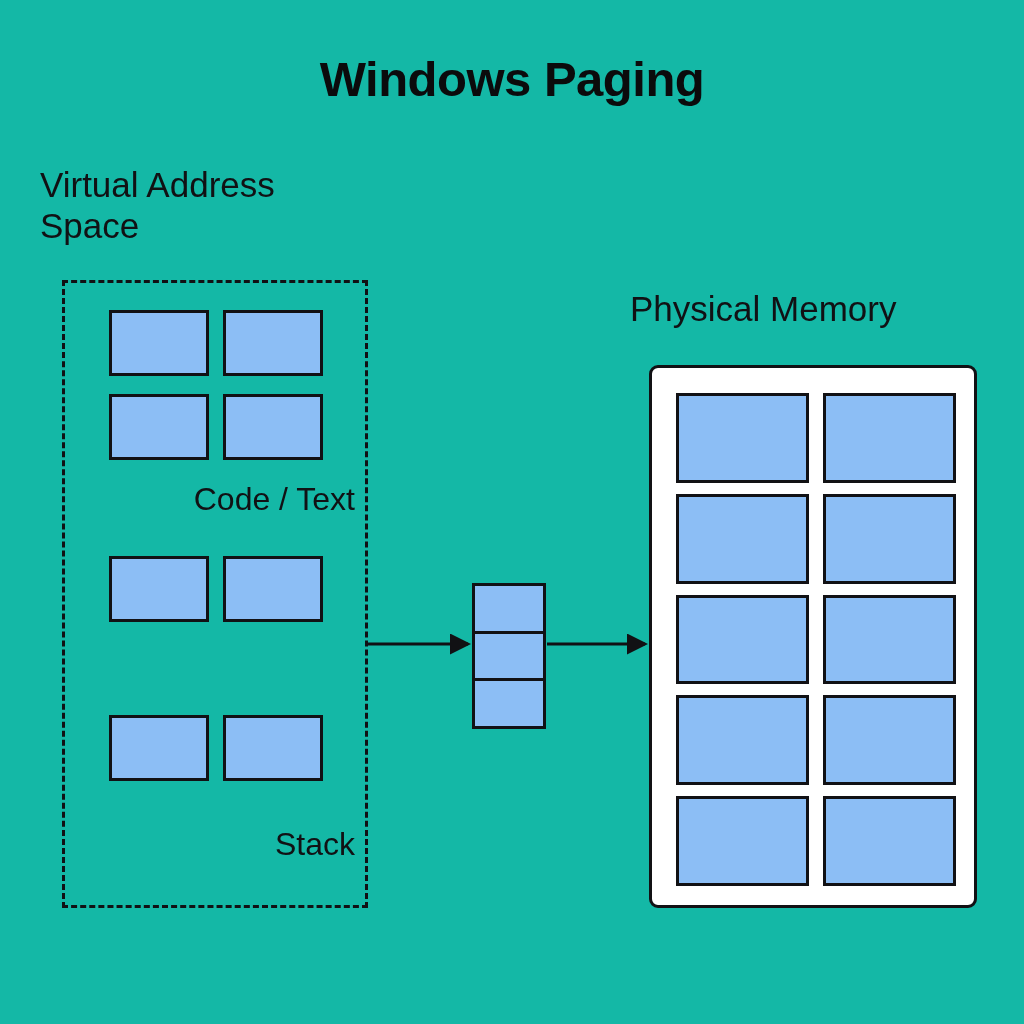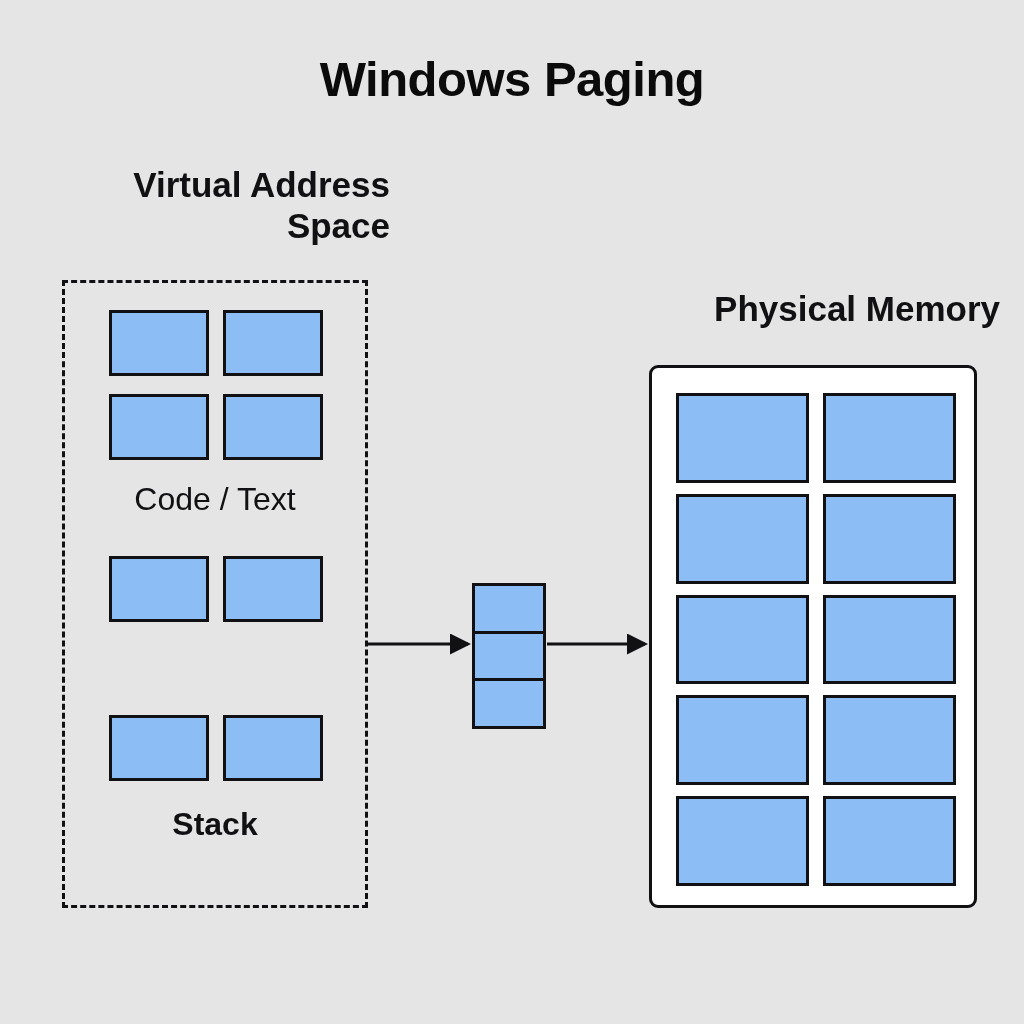--- a/index.html
+++ b/index.html
@@ -7,21 +7,21 @@
     padding: 0;
     background: #ffffff;
   }
   body {
     font-family: "Liberation Sans", sans-serif;
   }
   #canvas {
     position: relative;
     width: 1024px;
     height: 1024px;
-    background: #e5e5e5;
+    background: #14b8a6;
     overflow: hidden;
   }
 
   
   #title {
     position: absolute;
     left: 0;
     top: 54px;
     width: 1024px;
     text-align: center;
@@ -29,23 +29,23 @@
     font-weight: 700;
     color: #0b0b0c;
     letter-spacing: -0.5px;
     line-height: 1.05;
   }
 
   
   .label {
     position: absolute;
     color: #111114;
-    font-weight: 700;
+    font-weight: 400;
     line-height: 1.18;
-    text-align: right;
+    text-align: left;
     white-space: pre-line;
   }
 
   #vas-label {
     left: 40px;
     top: 164px;
     width: 350px;
     font-size: 35px;
   }
 
@@ -59,21 +59,21 @@
   #pt-label {
     left: 428px;
     top: 473px;
     width: 160px;
     font-size: 33px;
   }
 
   .section-label {
     position: absolute;
     width: 280px;
-    text-align: center;
+    text-align: right;
     font-size: 32px;
     color: #111114;
     line-height: 1.15;
   }
 
   
   #vas-box {
     position: absolute;
     left: 62px;
     top: 280px;
@@ -171,21 +171,21 @@
   <div class="page-rect" style="left:223px; top:310px; width:100px; height:66px;"></div>
   <div class="page-rect" style="left:109px; top:394px; width:100px; height:66px;"></div>
   <div class="page-rect" style="left:223px; top:394px; width:100px; height:66px;"></div>
   <div class="section-label" style="left:75px; top:481px;">Code / Text</div>
 
   <div class="page-rect" style="left:109px; top:556px; width:100px; height:66px;"></div>
   <div class="page-rect" style="left:223px; top:556px; width:100px; height:66px;"></div>
 
   <div class="page-rect" style="left:109px; top:715px; width:100px; height:66px;"></div>
   <div class="page-rect" style="left:223px; top:715px; width:100px; height:66px;"></div>
-  <div class="section-label" style="left:75px; top:806px;font-weight:bold;">Stack</div>
+  <div class="section-label" style="left:75px; top:826px;">Stack</div>
 
 
   <div id="page-table">
     <div class="pt-cell"></div>
     <div class="pt-cell"></div>
     <div class="pt-cell"></div>
   </div>
 
   <div class="label" id="pm-label">Physical Memory</div>
 

